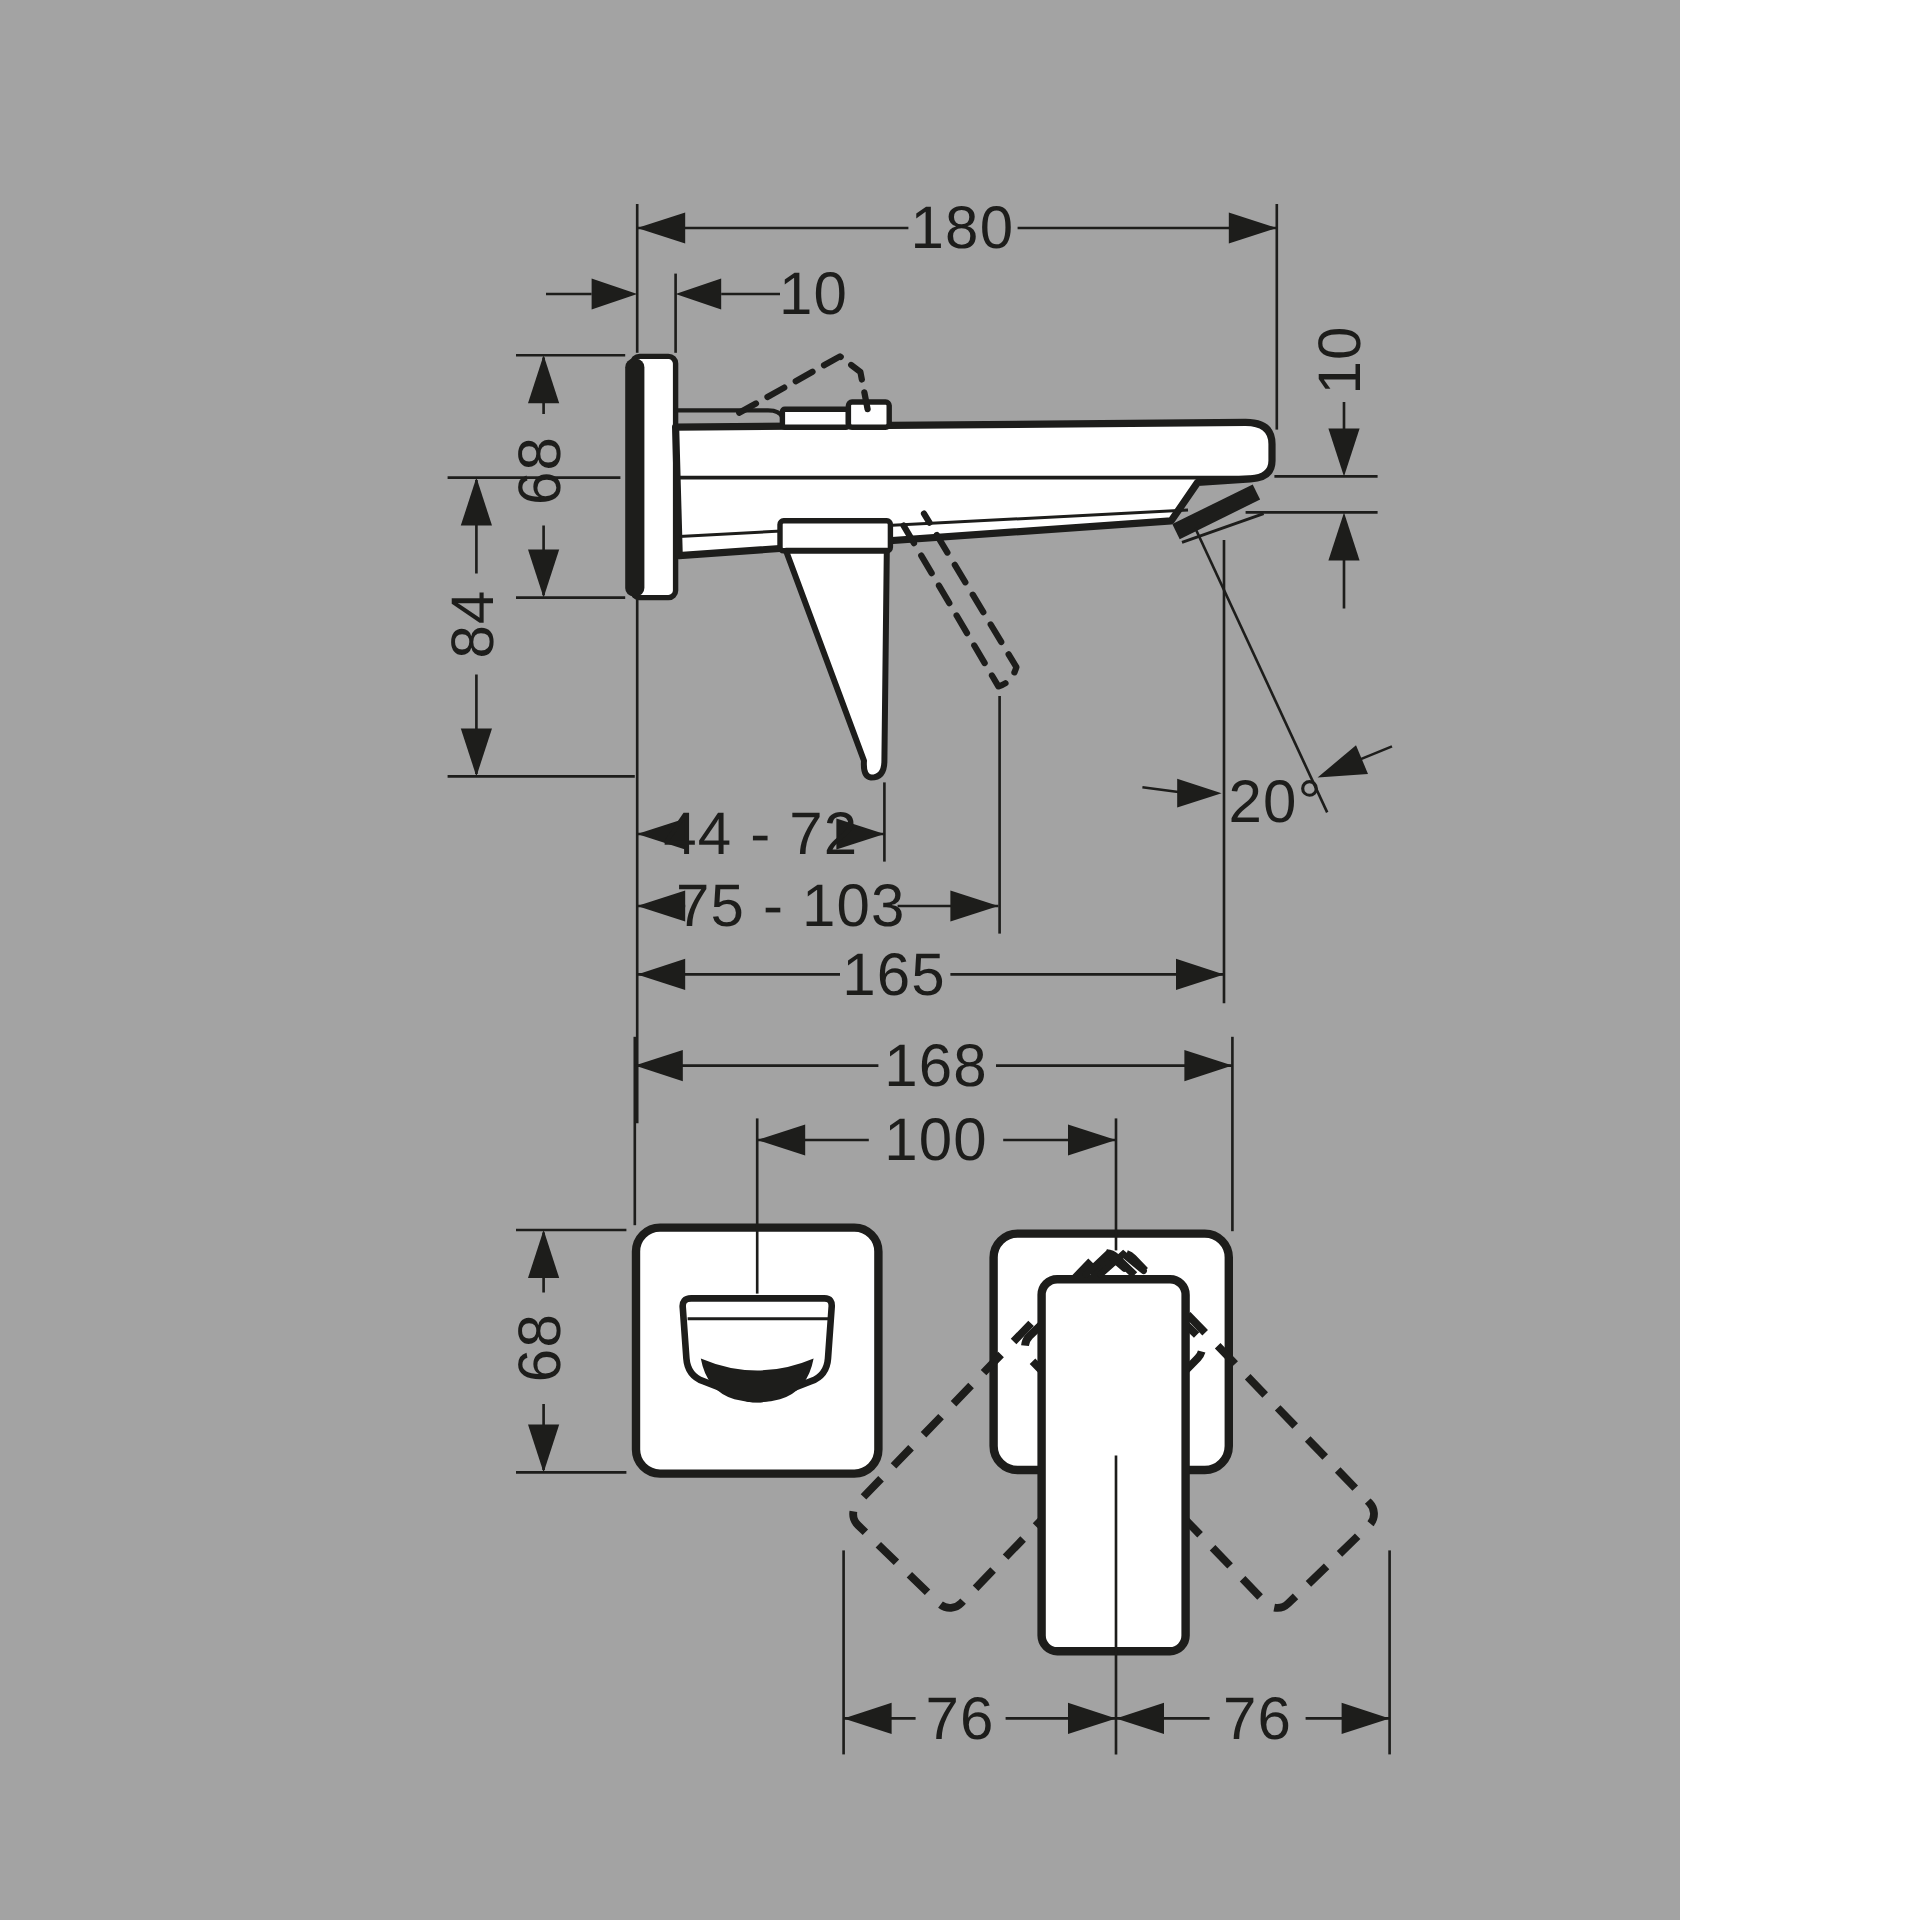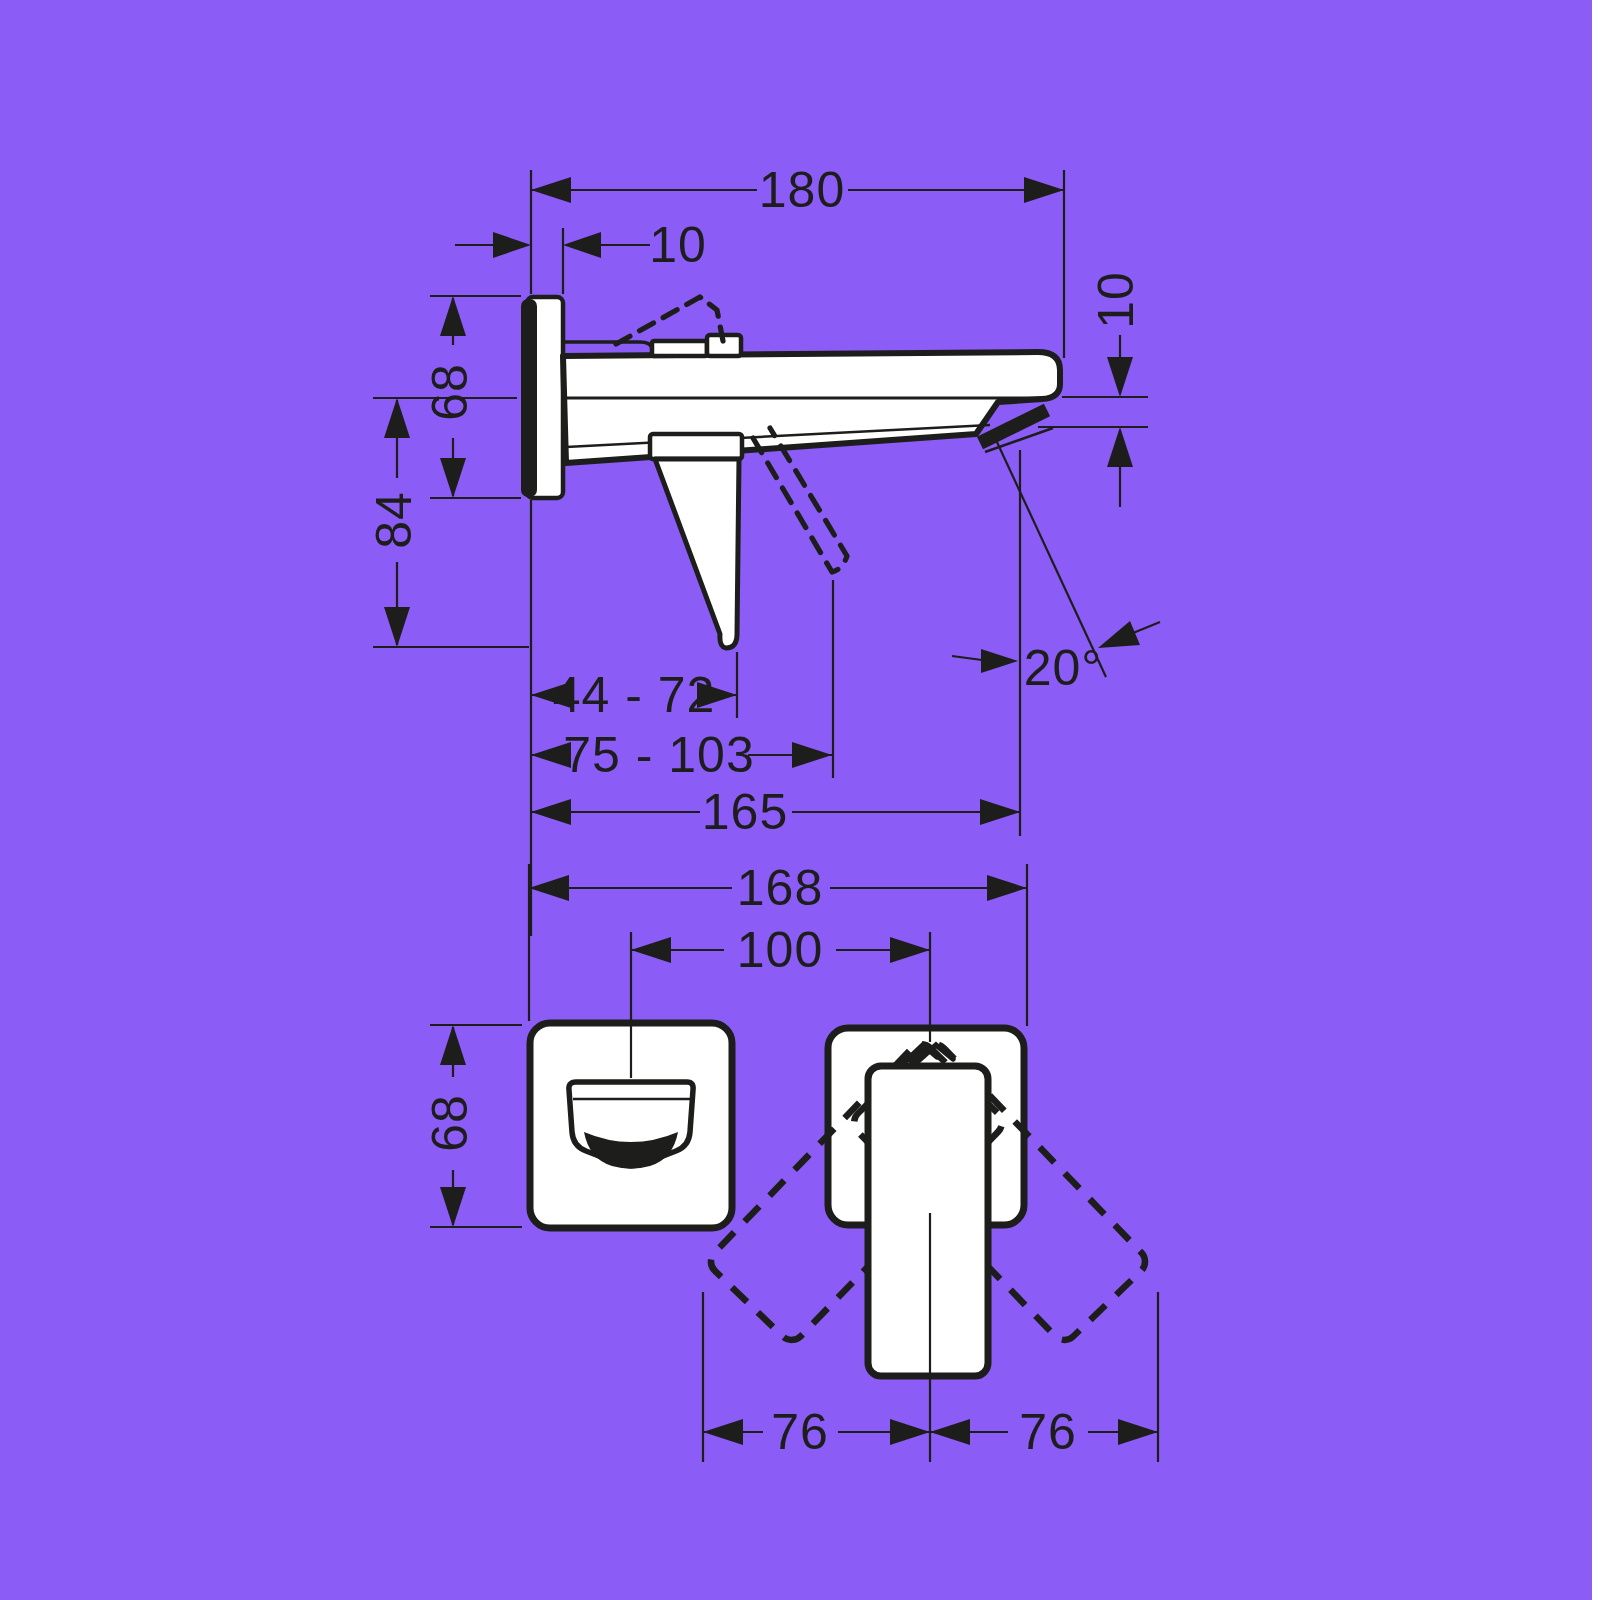--- a/index.html
+++ b/index.html
@@ -1,16 +1,16 @@
 <!DOCTYPE html>
 <html><head>
 <meta charset="utf-8">
 <style>
   html,body{margin:0;padding:0;background:#ffffff;}
-  .stage{width:1592px;height:1600px;position:relative;background:#8b5cf6;overflow:hidden;}
+  .stage{width:1400px;height:1600px;position:relative;background:#a3a3a3;overflow:hidden;}
   svg{display:block;}
   .ln{stroke:#1d1d1b;fill:none;stroke-width:2.2;}
   .ln-med{stroke:#1d1d1b;fill:none;stroke-width:3.5;stroke-linecap:round;}
   .shape{stroke:#1d1d1b;fill:#ffffff;stroke-width:6;stroke-linejoin:round;}
   .shape-thin{stroke:#1d1d1b;fill:#ffffff;stroke-width:4.5;stroke-linejoin:round;}
   .shape-heavy{stroke:#1d1d1b;fill:#ffffff;stroke-width:7;stroke-linejoin:round;}
   .blackfill{fill:#1d1d1b;stroke:none;}
   .dash{stroke:#1d1d1b;fill:none;stroke-width:5.2;stroke-dasharray:16 11;stroke-linecap:round;stroke-linejoin:round;}
   .dash-heavy{stroke:#1d1d1b;fill:none;stroke-width:6.5;stroke-dasharray:21 15;stroke-linejoin:round;}
   .arr{fill:#1d1d1b;stroke:none;}

